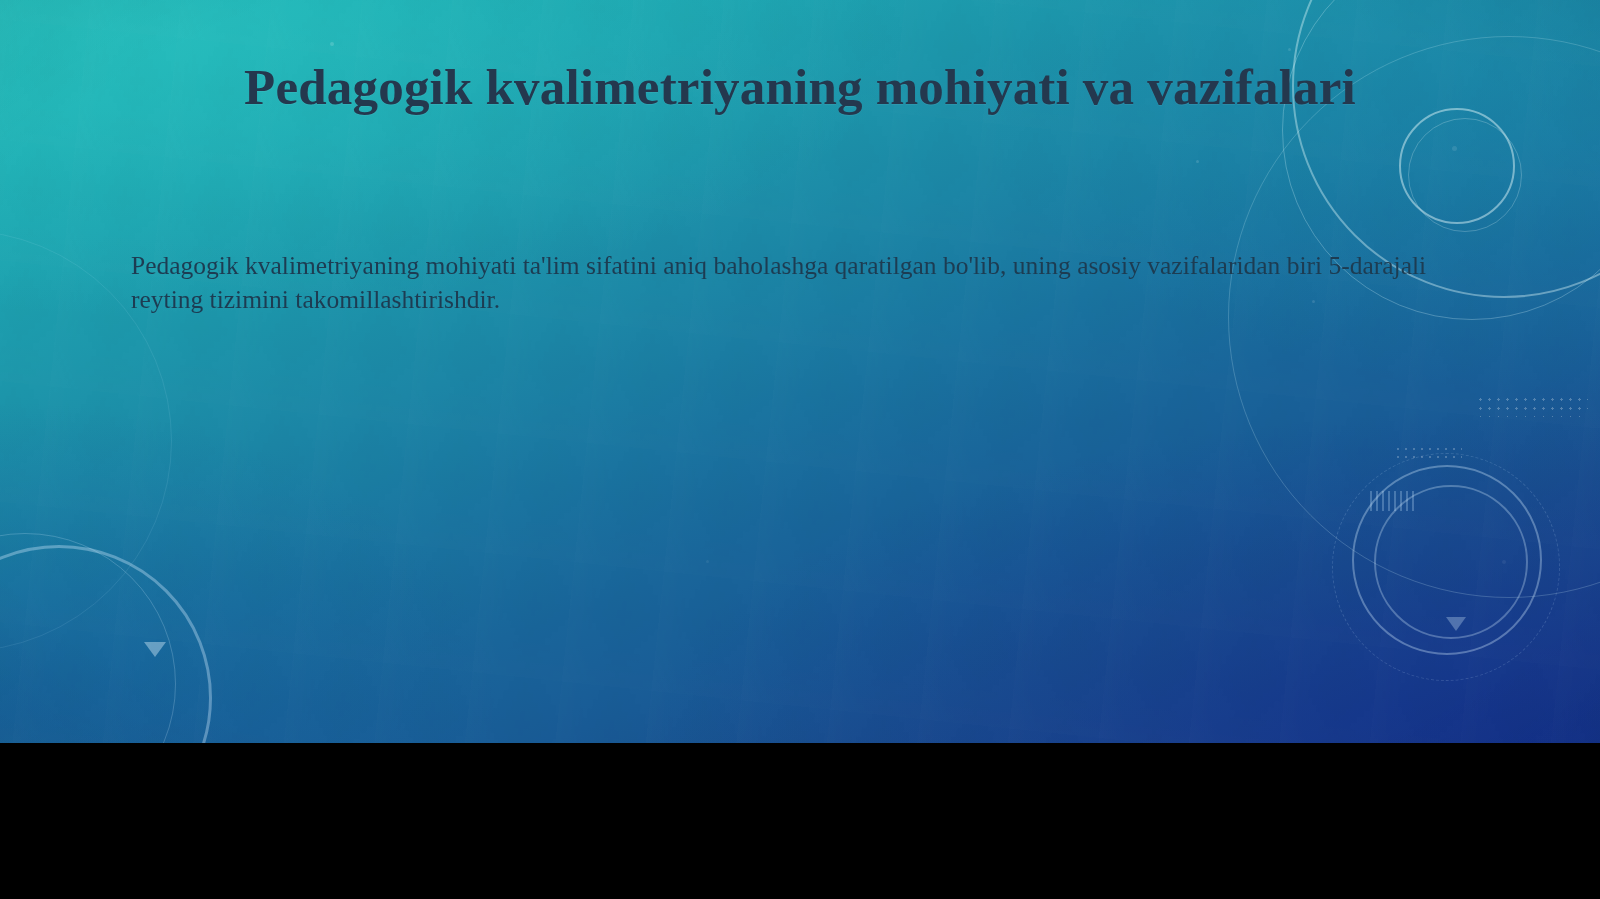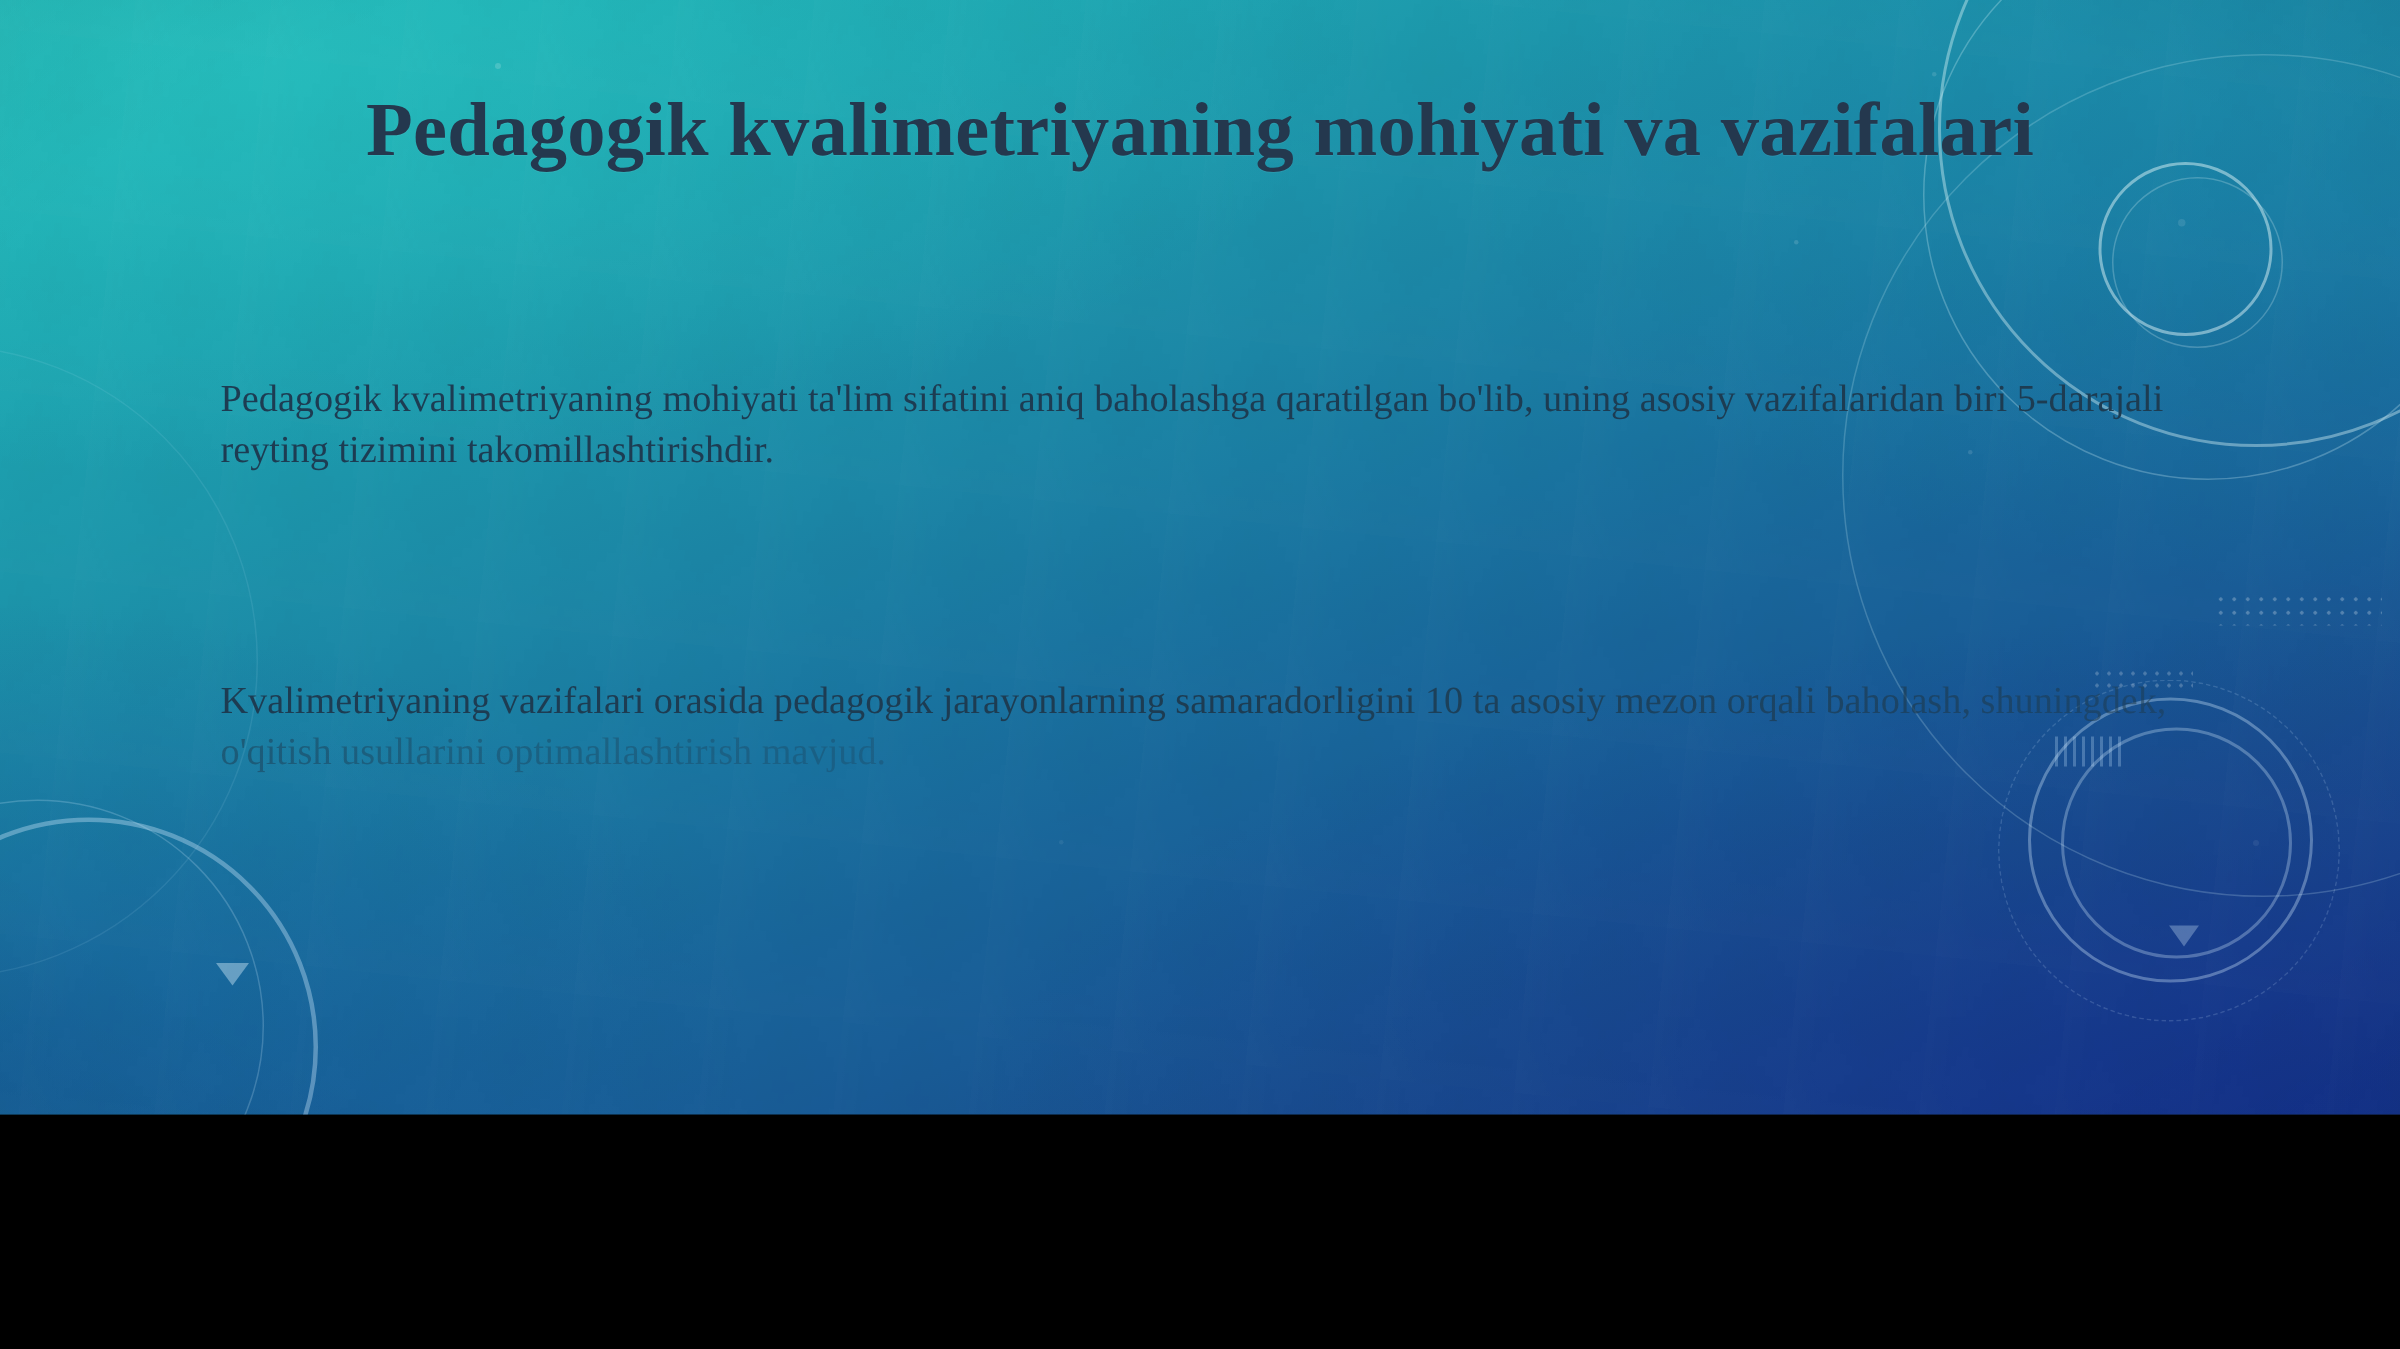--- a/index.html
+++ b/index.html
@@ -250,21 +250,20 @@
   }
 
   .body-block {
     position: absolute;
     left: 131px;
     width: 1300px;
     font-size: 25.5px;
     line-height: 1.33;
     color: #1d3c52;
     font-family: "Liberation Serif", "DejaVu Serif", serif;
-    margin-left: 16px;
   }
   .para-1 { top: 249px; }
   .para-2 { top: 450px; }
   .para-3 { top: 650px; }
 
   
   .para-2 .txt {
     background: linear-gradient(100deg,
         #1d3c52 0%, #1d3c52 38%, rgba(29,60,82,0.72) 62%,
         rgba(29,60,82,0.42) 82%, rgba(29,60,82,0.30) 100%);
@@ -323,19 +322,16 @@
   <div class="vignette"></div>
 
   <div class="content">
 
     <div class="slide-title">Pedagogik kvalimetriyaning mohiyati va vazifalari</div>
 
     <div class="body-block para-1">
       <span class="txt">Pedagogik kvalimetriyaning mohiyati ta'lim sifatini aniq baholashga qaratilgan bo'lib, uning asosiy vazifalaridan biri 5-darajali reyting tizimini takomillashtirishdir.</span>
     </div>
 
-    <div class="body-block para-2">
-      <span class="txt">Kvalimetriyaning vazifalari orasida pedagogik jarayonlarning samaradorligini 10 ta asosiy mezon orqali baholash, shuningdek, o'qitish usullarini optimallashtirish mavjud.</span>
-    </div>
 
 
   </div>
 </div>
 
 </body></html>

